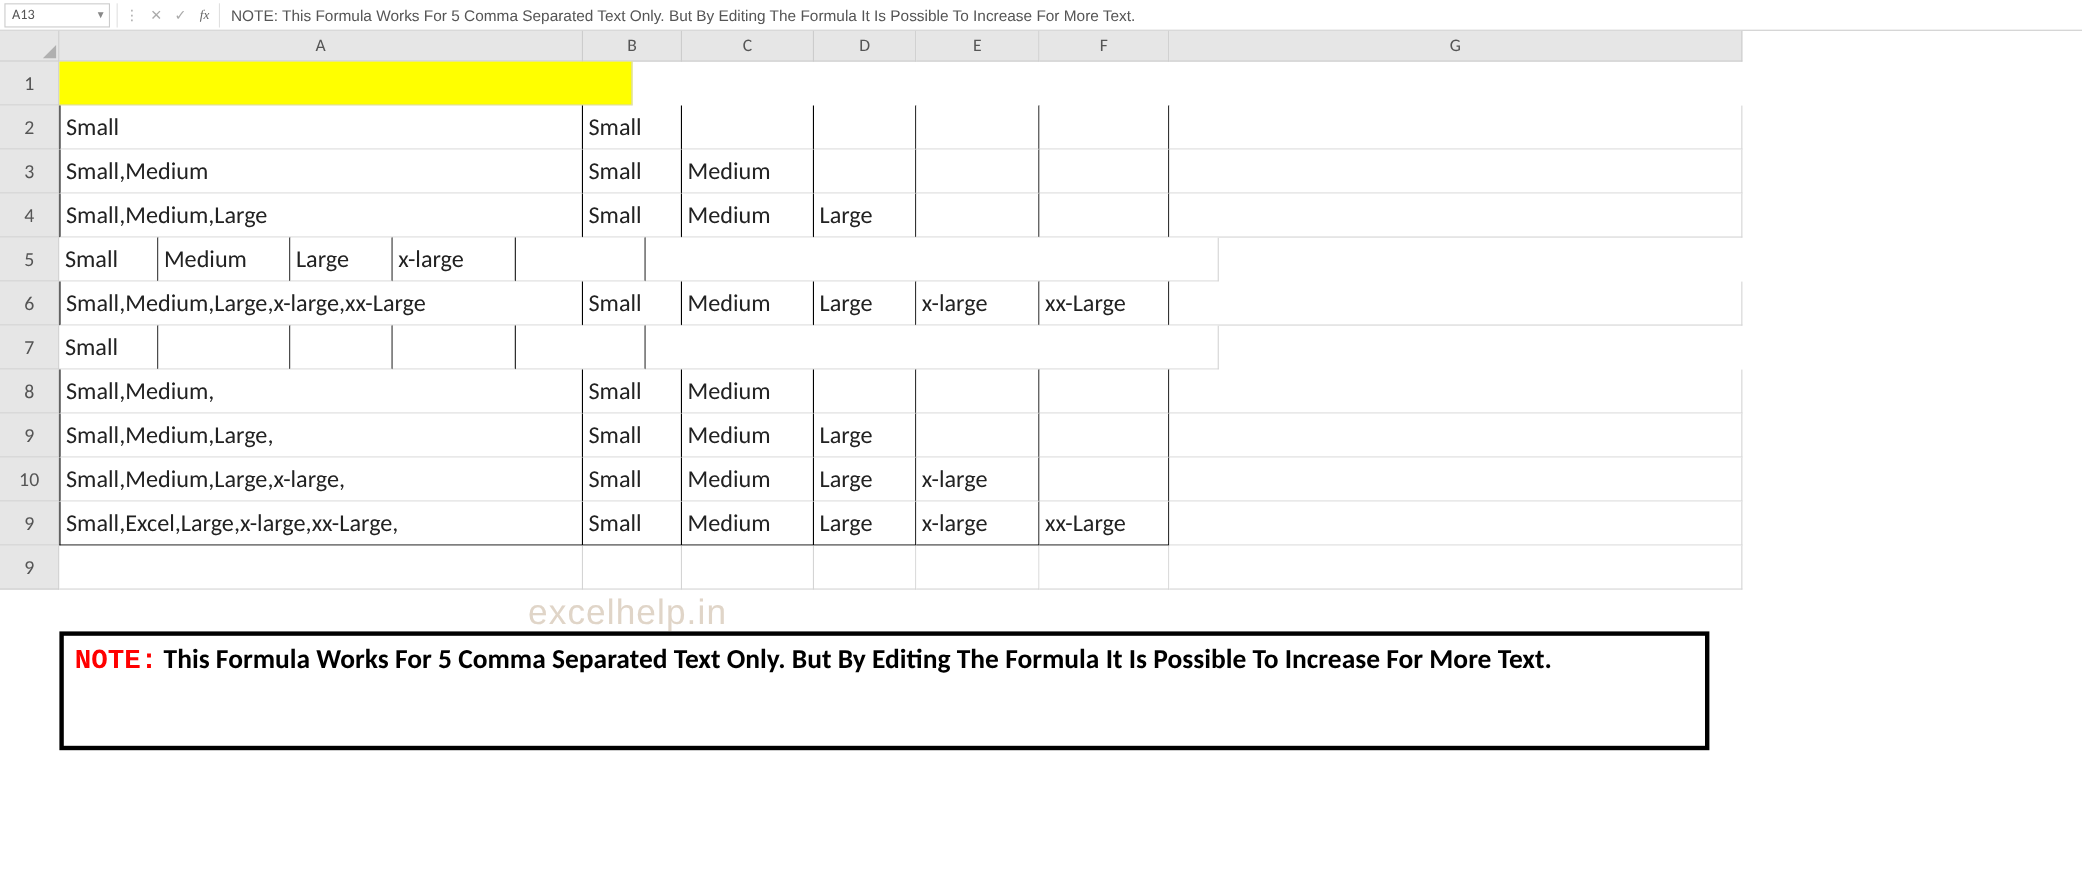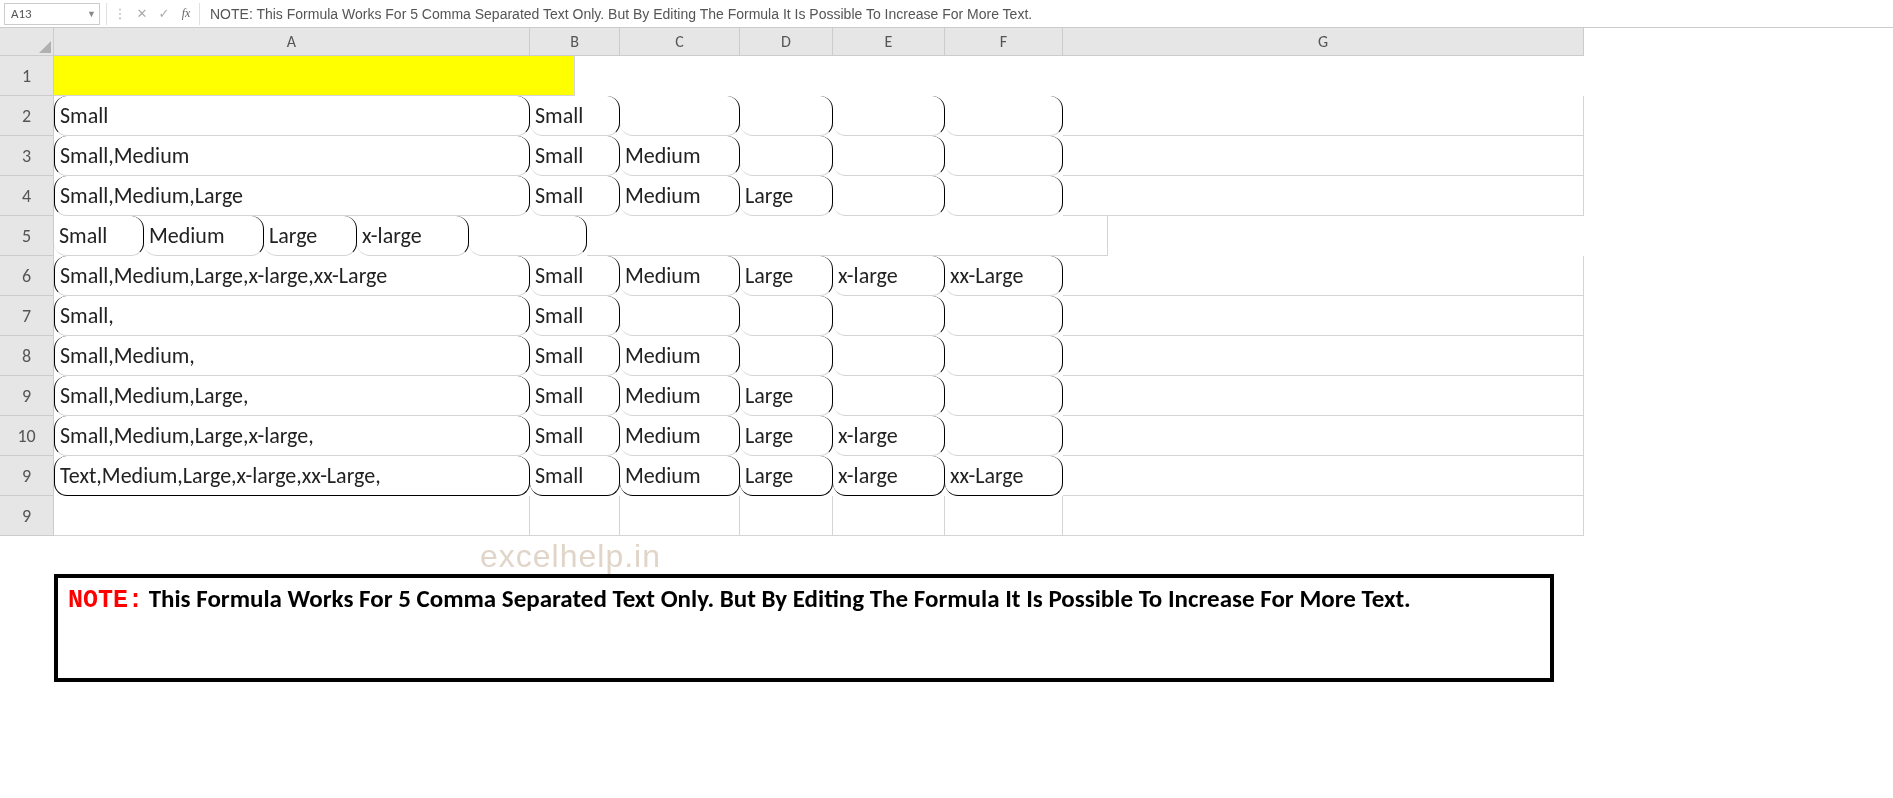--- a/index.html
+++ b/index.html
@@ -19,21 +19,21 @@
 .corner::after { content: ''; position: absolute; right: 2px; bottom: 2px; border-left: 12px solid transparent; border-bottom: 12px solid #b0b0b0; }
 
 .col-headers { display: flex; margin-left: 54px; }
 .col-h { height: 28px; background: #e6e6e6; border-right: 1px solid #ccc; border-bottom: 1px solid #ccc; display: flex; align-items: center; justify-content: center; font-size: 16px; color: #555; cursor: pointer; }
 
 .rows { }
 .row { display: flex; }
 .row-h { width: 54px; background: #e6e6e6; border-right: 1px solid #ccc; border-bottom: 1px solid #ccc; display: flex; align-items: center; justify-content: center; font-size: 18px; color: #555; cursor: pointer; }
 
 .cell { border-right: 1px solid #d4d4d4; border-bottom: 1px solid #d4d4d4; display: flex; align-items: center; padding: 0 5px; font-size: 22px; color: #222; overflow: hidden; white-space: nowrap; background: #fff; }
-.cell.b-right { border-right: 1px solid #000; border-radius: 13px; }
+.cell.b-right { border-right: 1px solid #000; }
 .cell.b-bottom { border-bottom: 1px solid #000; }
 .cell.b-left { border-left: 1px solid #000; }
 
 .title-row .cell { background: #ffff00; font-weight: bold; font-size: 22px; justify-content: center; }
 .title-merged { border: 1px solid #000; border-bottom: 1px solid #000; }
 
 .watermark { position: absolute; left: 480px; top: 510px; font-size: 32px; color: #e0d5c8; pointer-events: none; font-family: Arial; letter-spacing: 1px; z-index: 0; }
 
 .note-box { position: absolute; left: 54px; top: 546px; width: 1500px; height: 108px; border: 4px solid #000; background: #fff; padding: 4px 10px; font-size: 25px; font-weight: bold; color: #000; line-height: 1.35; z-index: 2; }
 .note-box .note-red { color: #ff0000; font-family: Liberation Mono, monospace; }
@@ -117,21 +117,20 @@
         <div class="cell b-left b-right" style="width: 476px; height: 40px;">Small,Medium,Large,x-large,xx-Large</div>
         <div class="cell b-right" style="width: 90px; height: 40px;">Small</div>
         <div class="cell b-right" style="width: 120px; height: 40px;">Medium</div>
         <div class="cell b-right" style="width: 93px; height: 40px;">Large</div>
         <div class="cell b-right" style="width: 112px; height: 40px;">x-large</div>
         <div class="cell b-right" style="width: 118px; height: 40px;">xx-Large</div>
         <div class="cell " style="width: 521px; height: 40px;"></div>
       </div>
       <div class="row ">
         <div class="row-h" style="height: 40px;">7</div>
-        <div class="cell b-left b-right" style="width: 476px; height: 40px;">Small,</div>
         <div class="cell b-right" style="width: 90px; height: 40px;">Small</div>
         <div class="cell b-right" style="width: 120px; height: 40px;"></div>
         <div class="cell b-right" style="width: 93px; height: 40px;"></div>
         <div class="cell b-right" style="width: 112px; height: 40px;"></div>
         <div class="cell b-right" style="width: 118px; height: 40px;"></div>
         <div class="cell " style="width: 521px; height: 40px;"></div>
       </div>
       <div class="row ">
         <div class="row-h" style="height: 40px;">8</div>
         <div class="cell b-left b-right" style="width: 476px; height: 40px;">Small,Medium,</div>
@@ -157,21 +156,21 @@
         <div class="cell b-left b-right" style="width: 476px; height: 40px;">Small,Medium,Large,x-large,</div>
         <div class="cell b-right" style="width: 90px; height: 40px;">Small</div>
         <div class="cell b-right" style="width: 120px; height: 40px;">Medium</div>
         <div class="cell b-right" style="width: 93px; height: 40px;">Large</div>
         <div class="cell b-right" style="width: 112px; height: 40px;">x-large</div>
         <div class="cell b-right" style="width: 118px; height: 40px;"></div>
         <div class="cell " style="width: 521px; height: 40px;"></div>
       </div>
       <div class="row ">
         <div class="row-h" style="height: 40px;">9</div>
-        <div class="cell b-left b-right b-bottom" style="width: 476px; height: 40px;">Text,Medium,Large,x-large,xx-Large,</div>
+        <div class="cell b-left b-right b-bottom" style="width: 476px; height: 40px;">Small,Excel,Large,x-large,xx-Large,</div>
         <div class="cell b-right b-bottom" style="width: 90px; height: 40px;">Small</div>
         <div class="cell b-right b-bottom" style="width: 120px; height: 40px;">Medium</div>
         <div class="cell b-right b-bottom" style="width: 93px; height: 40px;">Large</div>
         <div class="cell b-right b-bottom" style="width: 112px; height: 40px;">x-large</div>
         <div class="cell b-right b-bottom" style="width: 118px; height: 40px;">xx-Large</div>
         <div class="cell " style="width: 521px; height: 40px;"></div>
       </div>
       <div class="row ">
         <div class="row-h" style="height: 40px;">9</div>
         <div class="cell " style="width: 476px; height: 40px;"></div>

